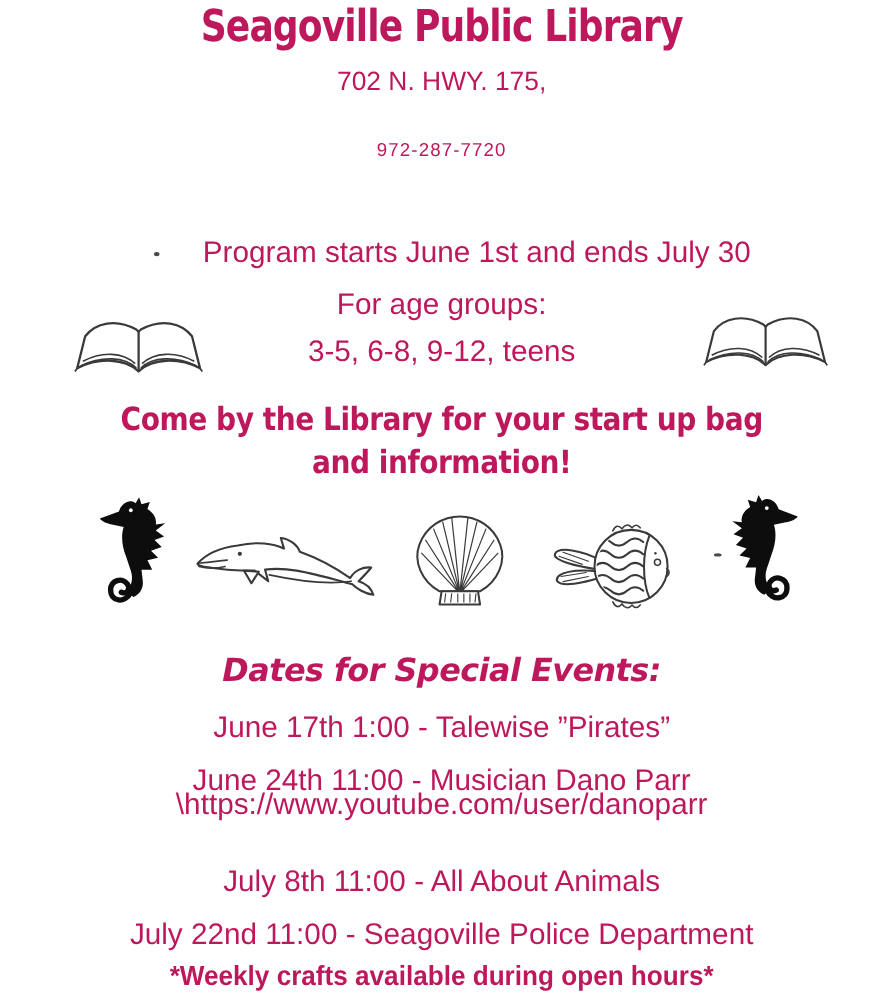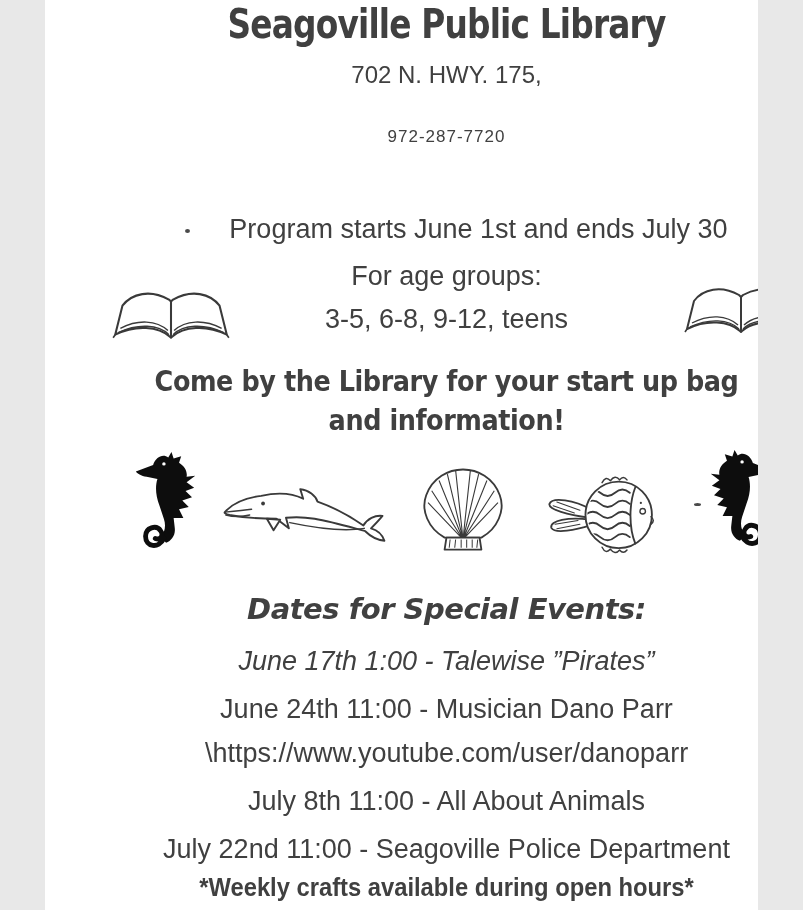--- a/index.html
+++ b/index.html
@@ -1,18 +1,18 @@
 <!DOCTYPE html>
 <html><head>
 <meta charset="utf-8">
 <style>
   html,body { margin:0; padding:0; background:#e8e8e8; }
   .page {
-    position:relative; width:713px; height:910px; margin:0 auto;
-    background:#ffffff; color:#404040; overflow:hidden;
+    position:relative; width:803px; height:910px; margin:0 auto;
+    background:#ffffff; color:#be185d; overflow:hidden;
     font-family:"Liberation Sans","DejaVu Sans",sans-serif;
   }
   .abs { position:absolute; left:0; width:803px; text-align:center; white-space:nowrap; }
   .headline { font-family:"DejaVu Sans","Liberation Sans",sans-serif; font-weight:bold; }
 
   .title   { top:1px;  font-size:40px; letter-spacing:-1px; transform:scaleX(0.82); }
   .addr    { top:61px; font-size:24px; }
   .phone   { top:99px; font-size:17px; letter-spacing:1px;margin-top:28px; }
 
   .summer-wrap { top:155px; }
@@ -23,21 +23,21 @@
   .program   { top:214px;padding-left:32px; }
   .age-label { top:261px; }
   .ages      { top:304px; }
 
   .cta  { font-size:29px; letter-spacing:-0.5px; transform:scaleX(0.88); }
   .cta1 { top:364px; }
   .cta2 { top:403px; }
 
   .dates-heading { top:592px; font-size:29px; letter-spacing:-0.5px;font-style:italic; }
   .event { font-size:27px; }
-  .e0 { top:646px;font-style:italic; } .e1 { top:694px; } .e2 { top:738px; }
+  .e0 { top:646px; } .e1 { top:694px; } .e2 { top:716px; }
   .e3 { top:786px; } .e4 { top:834px; }
   .footnote { top:873px; font-size:25px; font-weight:bold; transform:scaleX(0.95); }
 
   .icon { position:absolute; }
   .icon svg { display:block; width:100%; height:100%; }
   .book-left  { left:62px;  top:283px; width:128px; height:62px; }
   .book-right { left:634px; top:279px; width:124px; height:60px; }
   .seahorse-left  { left:84px;  top:452px; width:72px;  height:108px; }
   .dolphin        { left:176px; top:479px; width:172px; height:70px;  }
   .shell          { left:372px; top:464px; width:92px;  height:92px;  }

